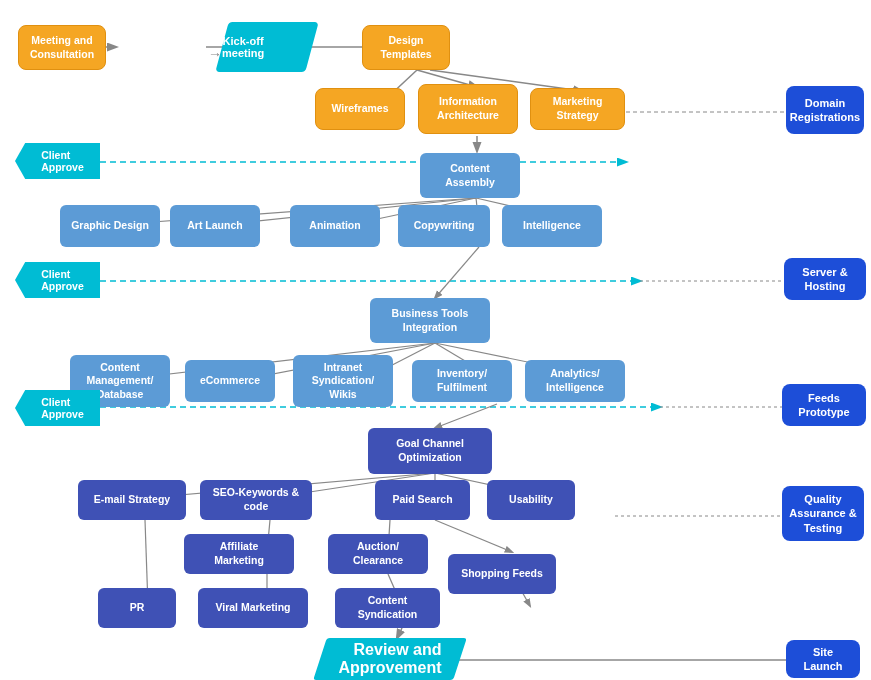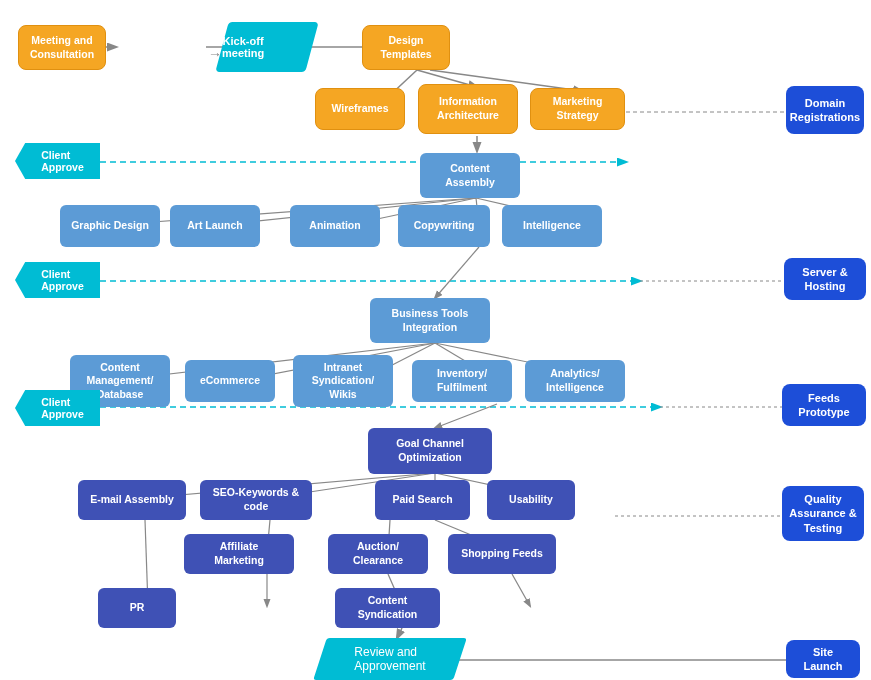--- a/index.html
+++ b/index.html
@@ -188,34 +188,35 @@
   <div class="node blue-rect" style="left:525px;top:360px;width:100px;height:42px">Analytics/<br>Intelligence</div>
 
   <div style="position:absolute;left:15px;top:390px;width:85px;height:36px;background:#00bcd4;clip-path:polygon(12% 0%, 100% 0%, 100% 100%, 12% 100%, 0% 50%);display:flex;align-items:center;justify-content:center">
     <span style="color:#fff;font-weight:700;font-size:10.5px;margin-left:10px">Client<br>Approve</span>
   </div>
 
   <div class="node red-pill" style="left:782px;top:384px;width:84px;height:42px">Feeds Prototype</div>
 
   <div class="node indigo-rect" style="left:368px;top:428px;width:124px;height:46px">Goal Channel<br>Optimization</div>
 
-  <div class="node indigo-rect" style="left:78px;top:480px;width:108px;height:40px">E-mail Assembly</div>
+  <div class="node indigo-rect" style="left:78px;top:480px;width:108px;height:40px">E-mail Strategy</div>
   <div class="node indigo-rect" style="left:200px;top:480px;width:112px;height:40px">SEO-Keywords &amp;<br>code</div>
   <div class="node indigo-rect" style="left:375px;top:480px;width:95px;height:40px">Paid Search</div>
   <div class="node indigo-rect" style="left:487px;top:480px;width:88px;height:40px">Usability</div>
 
   <div class="node red-pill" style="left:782px;top:486px;width:82px;height:55px">Quality<br>Assurance &amp;<br>Testing</div>
 
   <div class="node indigo-rect" style="left:184px;top:534px;width:110px;height:40px">Affiliate<br>Marketing</div>
   <div class="node indigo-rect" style="left:328px;top:534px;width:100px;height:40px">Auction/<br>Clearance</div>
-  <div class="node indigo-rect" style="left:448px;top:534px;width:108px;height:40px">Shopping Feeds</div>
+  <div class="node indigo-rect" style="left:448px;top:554px;width:108px;height:40px">Shopping Feeds</div>
 
   <div class="node indigo-rect" style="left:98px;top:588px;width:78px;height:40px">PR</div>
+  <div class="node indigo-rect" style="left:198px;top:588px;width:110px;height:40px">Viral Marketing</div>
   <div class="node indigo-rect" style="left:335px;top:588px;width:105px;height:40px">Content<br>Syndication</div>
 
   <div style="position:absolute;left:320px;top:638px;width:140px;height:42px;display:flex;align-items:center;justify-content:center">
     <div style="width:140px;height:42px;background:#00bcd4;transform:skewX(-18deg);border-radius:3px;position:absolute"></div>
-    <span style="position:relative;color:#fff;font-weight:400;font-size:12px;text-align:left;z-index:1">Review and<br>Approvement</span>
+    <span style="position:relative;color:#fff;font-weight:700;font-size:16px;text-align:right;z-index:1">Review and<br>Approvement</span>
   </div>
 
   <div class="node red-pill" style="left:786px;top:640px;width:74px;height:38px">Site Launch</div>
 
 </div>
 
 </body></html>

